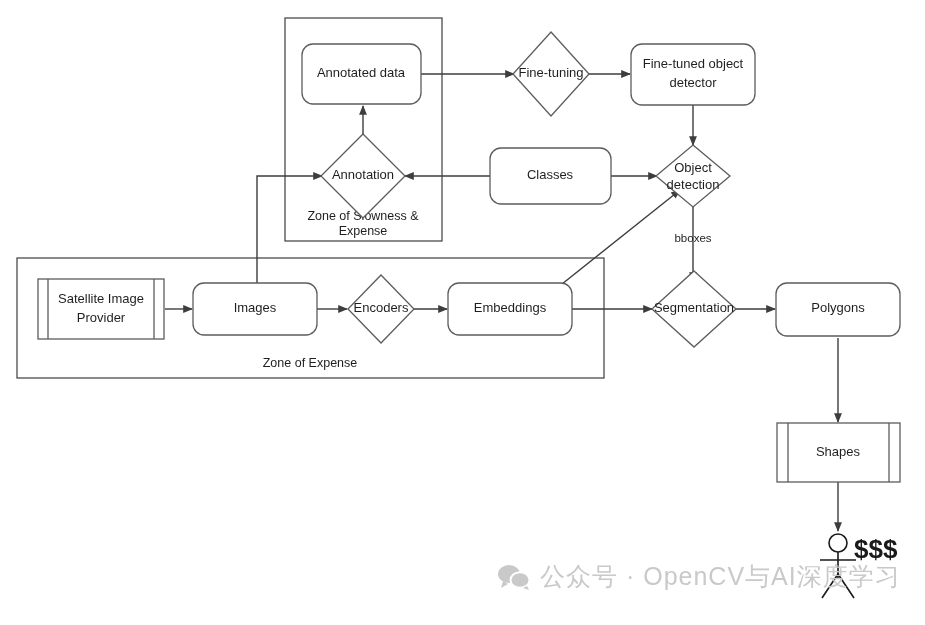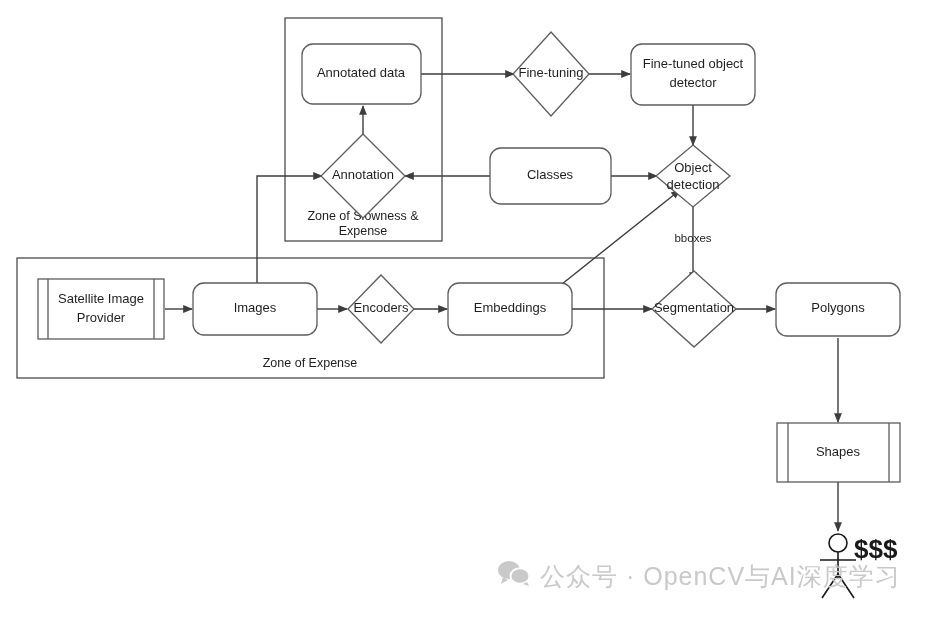--- a/index.html
+++ b/index.html
@@ -75,20 +75,21 @@
   .actor-head {
     fill: #ffffff;
     stroke: #1a1a1a;
     stroke-width: 1.6;
   }
   #watermark {
     position: absolute;
     left: 497px;
     top: 560px;
     display: flex;
+    align-items: center;
     gap: 9px;
     color: #c9c9c9;
     font-family: "Liberation Sans", sans-serif;
     font-size: 25px;
     letter-spacing: 1px;
     white-space: nowrap;
     user-select: none;
   }
   #watermark .wm-icon { display: block; }
 </style>

